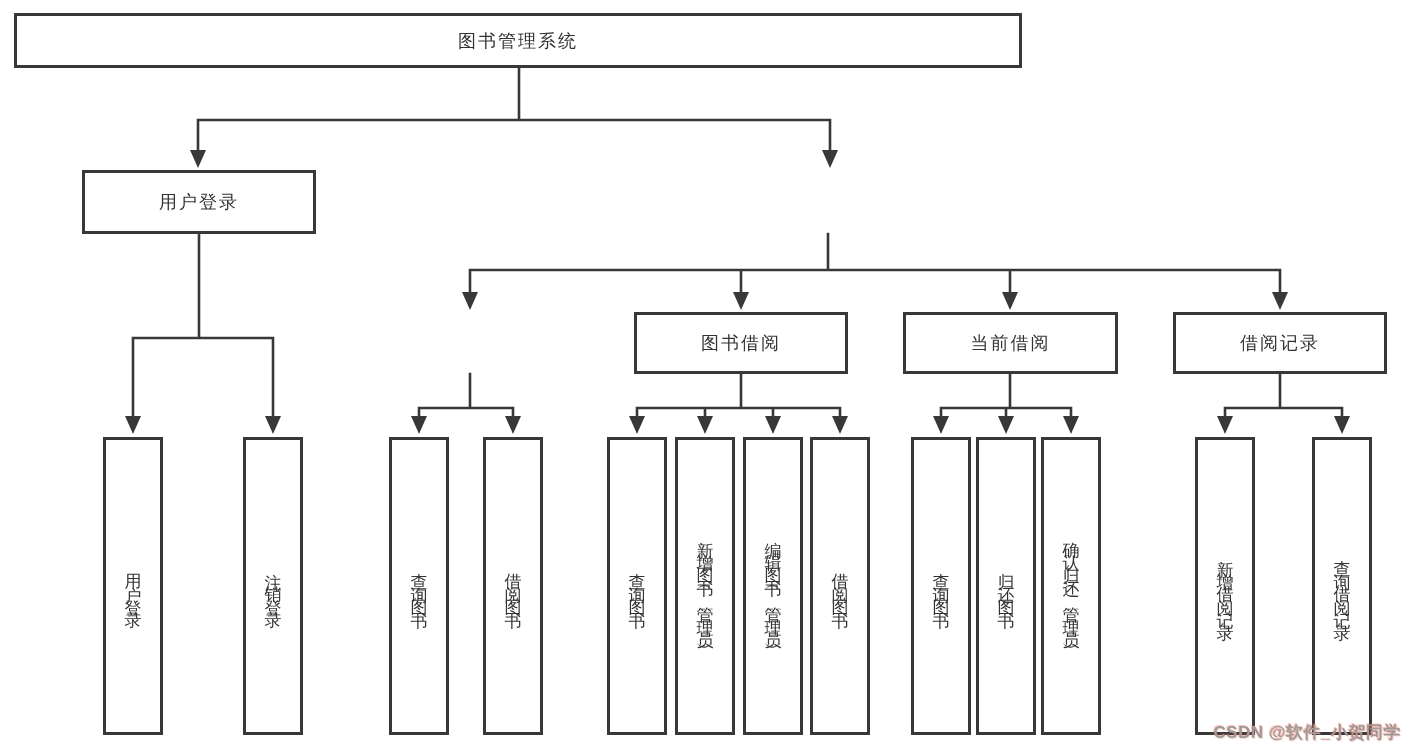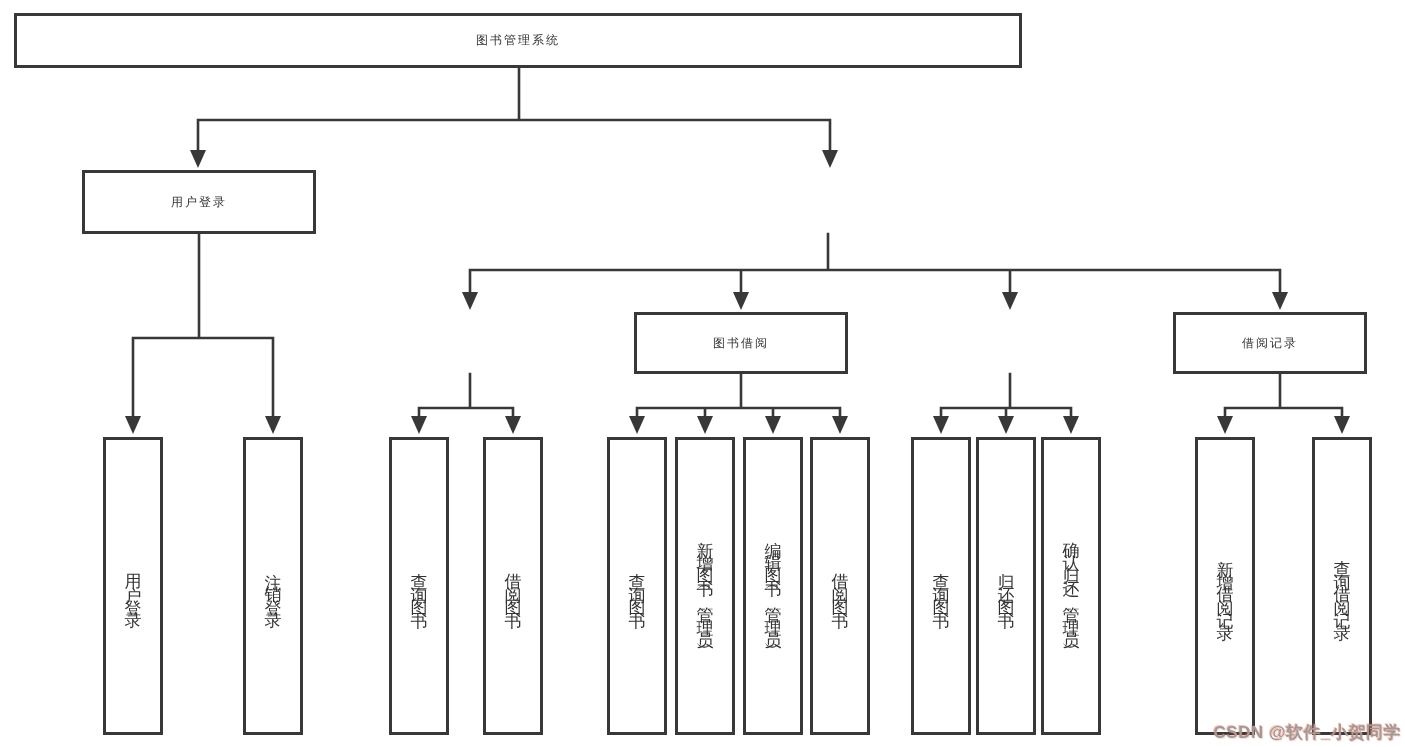--- a/index.html
+++ b/index.html
@@ -16,21 +16,21 @@
   .wires .l { fill: none; stroke: var(--line, #383838); stroke-width: 2.6; stroke-linecap: square; }
   .wires .a { fill: var(--line, #383838); stroke: none; }
   .box {
     position: absolute;
     box-sizing: border-box;
     background: #ffffff;
     border: 3px solid var(--line, #383838);
     display: flex;
     align-items: center;
     justify-content: center;
-    font-size: 12px;
+    font-size: 18px;
     letter-spacing: 2px;
     white-space: nowrap;
   }
   .vbox {
     font-size: 17px;
     letter-spacing: 13px;
     writing-mode: vertical-rl;
     text-orientation: mixed;
   }
   .watermark {
@@ -71,21 +71,22 @@
       M933 416 L949 416 L941 434 Z  M998 416 L1014 416 L1006 434 Z
       M1063 416 L1079 416 L1071 434 Z
       M1217 416 L1233 416 L1225 434 Z  M1334 416 L1350 416 L1342 434 Z"></path>
   </svg>
 
   <div class="box" style="left:14px; top:13px; width:1008px; height:55px;">图书管理系统</div>
 
   <div class="box" style="left:82px; top:170px; width:234px; height:64px;">用户登录</div>
 
   <div class="box" style="left:634px; top:312px; width:214px; height:62px;">图书借阅</div>
-  <div class="box" style="left:1173px; top:312px; width:194px; height:62px;">借阅记录</div>
+  <div class="box" style="left:903px; top:312px; width:215px; height:62px;">当前借阅</div>
+  <div class="box" style="left:1173px; top:312px; width:214px; height:62px;">借阅记录</div>
 
   <div class="box vbox" style="left:103px; top:437px; width:60px; height:298px;">用户登录</div>
   <div class="box vbox" style="left:243px; top:437px; width:60px; height:298px;">注销登录</div>
 
   <div class="box vbox" style="left:389px; top:437px; width:60px; height:298px;">查询图书</div>
   <div class="box vbox" style="left:483px; top:437px; width:60px; height:298px;">借阅图书</div>
 
   <div class="box vbox" style="left:607px; top:437px; width:60px; height:298px;">查询图书</div>
   <div class="box vbox" style="left:675px; top:437px; width:60px; height:298px;">新增图书（管理员）</div>
   <div class="box vbox" style="left:743px; top:437px; width:60px; height:298px;">编辑图书（管理员）</div>

